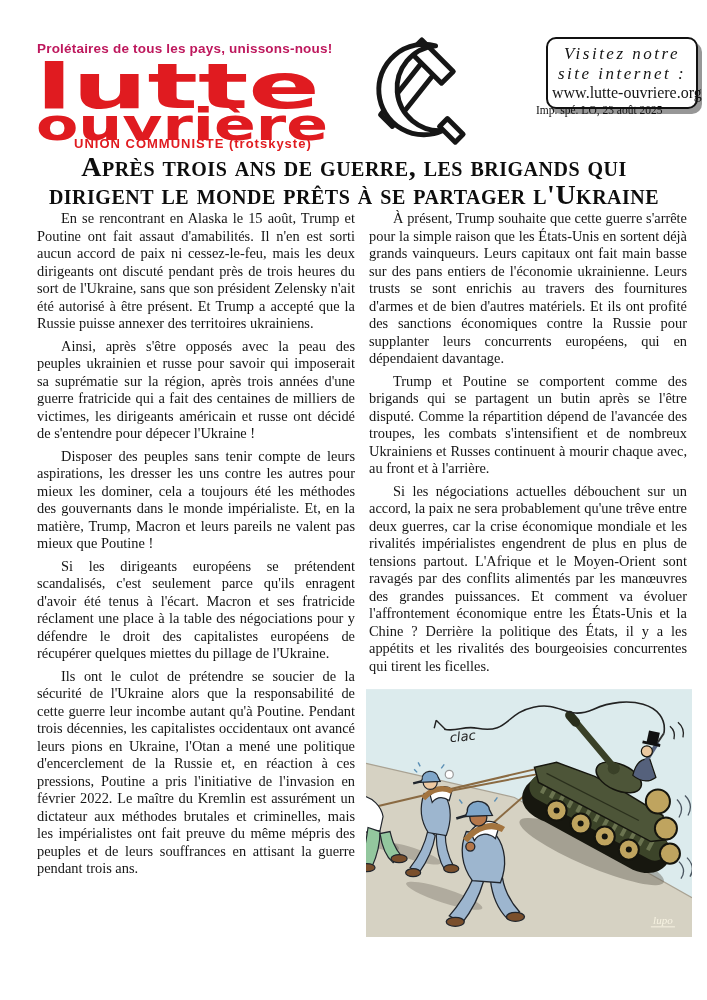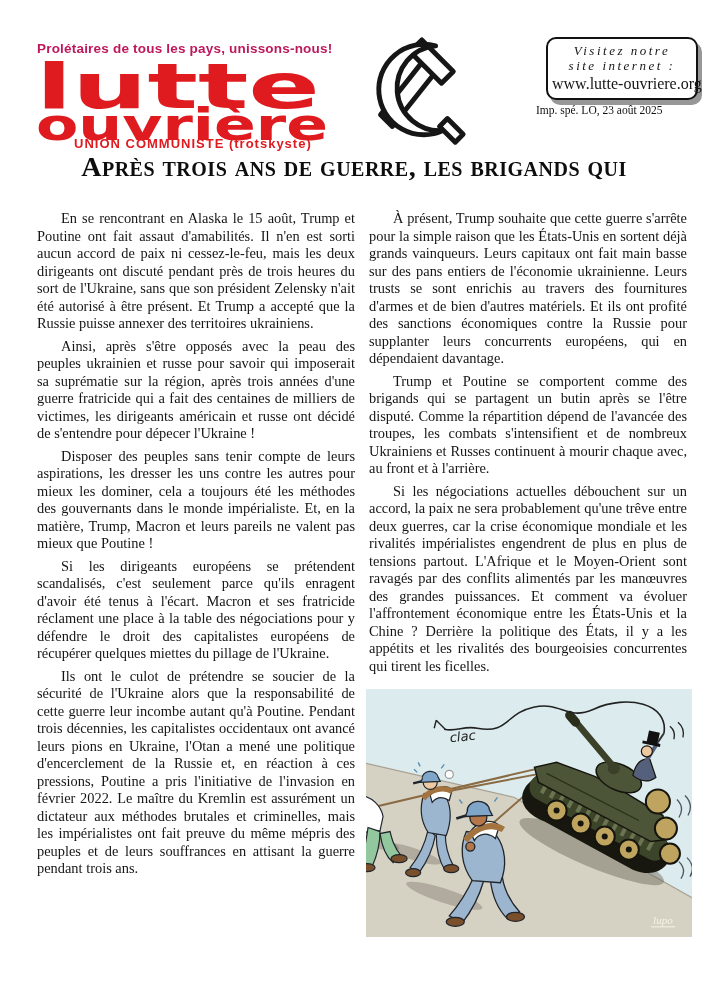--- a/index.html
+++ b/index.html
@@ -20,21 +20,21 @@
     letter-spacing:1px;color:#e01b20;white-space:nowrap;
   }
   .emblem-svg{position:absolute;left:345px;top:36px;}
   .visit-box{
     position:absolute;left:546px;top:37px;width:152px;box-sizing:border-box;
     border:2px solid #111;border-radius:10px;background:#fff;
     box-shadow:4px 5px 0 rgba(125,125,125,.8);
     padding:5px 4px 5px;text-align:center;
   }
   .visit-box .vline{
-    font-style:italic;font-size:13px;letter-spacing:2.5px;line-height:1.15;white-space:nowrap;
+    font-style:italic;font-size:17px;letter-spacing:2.5px;line-height:1.15;white-space:nowrap;
   }
   .visit-box .vurl{font-size:16px;letter-spacing:0;line-height:1.2;white-space:nowrap;}
   .imprint{position:absolute;left:536px;top:104px;font-size:11.5px;color:#111;}
   
   .headline{
     position:absolute;left:24px;top:153px;width:660px;text-align:center;
     font-weight:bold;font-variant:small-caps;font-size:28px;line-height:1.0;
     letter-spacing:.5px;color:#0d0d0d;
   }
   
@@ -73,20 +73,21 @@
 
 <div class="visit-box">
   <div class="vline">Visitez notre</div>
   <div class="vline">site internet :</div>
   <div class="vurl">www.lutte-ouvriere.org</div>
 </div>
 <div class="imprint">Imp. spé. LO, 23 août 2025</div>
 
 <div class="headline">
   <div>Après trois ans de guerre, les brigands qui</div>
+  <div>dirigent le monde prêts à se partager l'Ukraine</div>
 </div>
 
 <div class="columns">
   <div class="col" id="col-left">
       <p><span>En se rencontrant en Alaska le 15 août, Trump et Poutine ont fait assaut d'amabilités. Il n'en est sorti aucun accord de paix ni cessez-le-feu, mais les deux dirigeants ont discuté pendant près de trois heures du sort de l'Ukraine, sans que son président Zelensky n'ait été autorisé à être présent. Et Trump a accepté que la Russie puisse annexer des territoires ukrainiens.</span></p>
       <p><b>Ainsi, après s'être opposés avec la peau des peuples ukrainien et russe pour savoir qui imposerait sa suprématie sur la région, après trois années d'une guerre fratricide qui a fait des centaines de milliers de victimes, les dirigeants américain et russe ont décidé de s'entendre pour dépecer l'Ukraine !</b></p>
       <p><span>Disposer des peuples sans tenir compte de leurs aspirations, les dresser les uns contre les autres pour mieux les dominer, cela a toujours été les méthodes des gouvernants dans le monde impérialiste. Et, en la matière, Trump, Macron et leurs pareils ne valent pas mieux que Poutine !</span></p>
       <p><b>Si les dirigeants européens se prétendent scandalisés, c'est seulement parce qu'ils enragent d'avoir été tenus à l'écart.</b><span> Macron et ses fratricide réclament une place à la table des négociations pour y défendre le droit des capitalistes européens de récupérer quelques miettes du pillage de l'Ukraine.</span></p>
       <p><b>Ils ont le culot de prétendre se soucier de la sécurité de l'Ukraine alors que la responsabilité de cette guerre leur incombe autant qu'à Poutine.</b><span> Pendant trois décennies, les capitalistes occidentaux ont avancé leurs pions en Ukraine, l'Otan a mené une politique d'encerclement de la Russie et, en réaction à ces pressions, Poutine a pris l'initiative de l'invasion en février 2022. Le maître du Kremlin est assurément un dictateur aux méthodes brutales et criminelles, mais les impérialistes ont fait preuve du même mépris des peuples et de leurs souffrances en attisant la guerre pendant trois ans.</span></p>
     </div>

